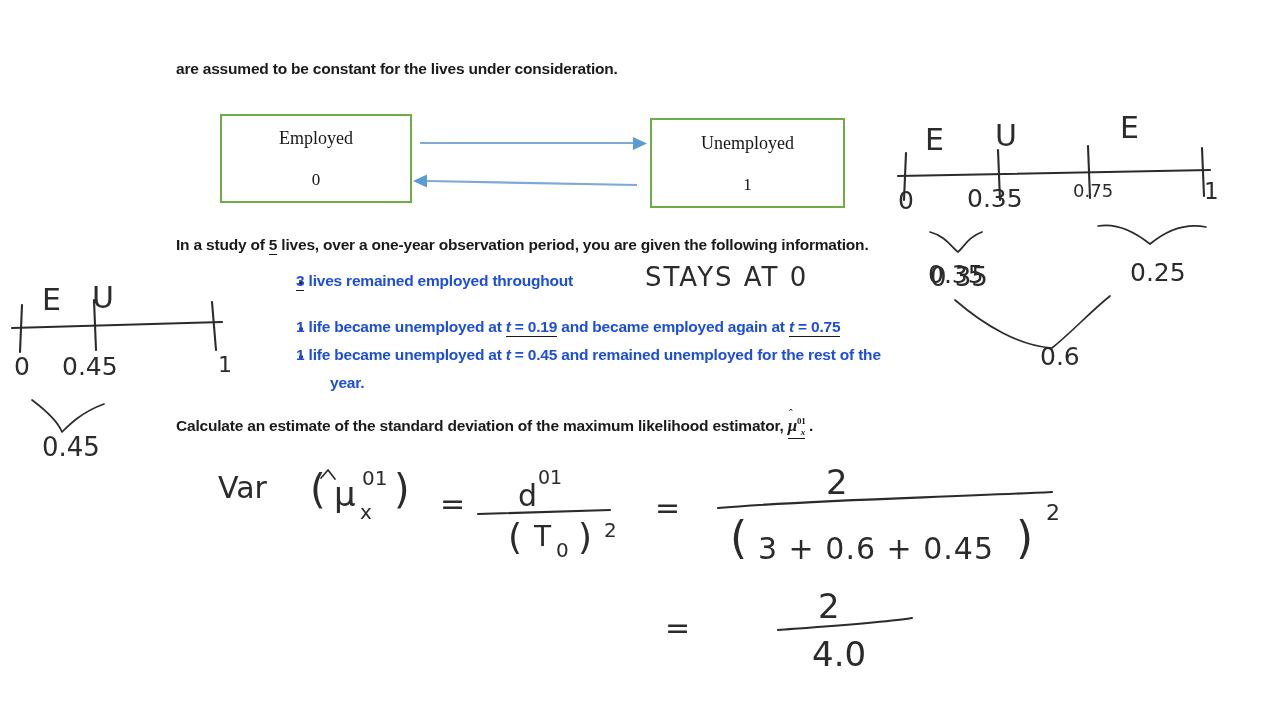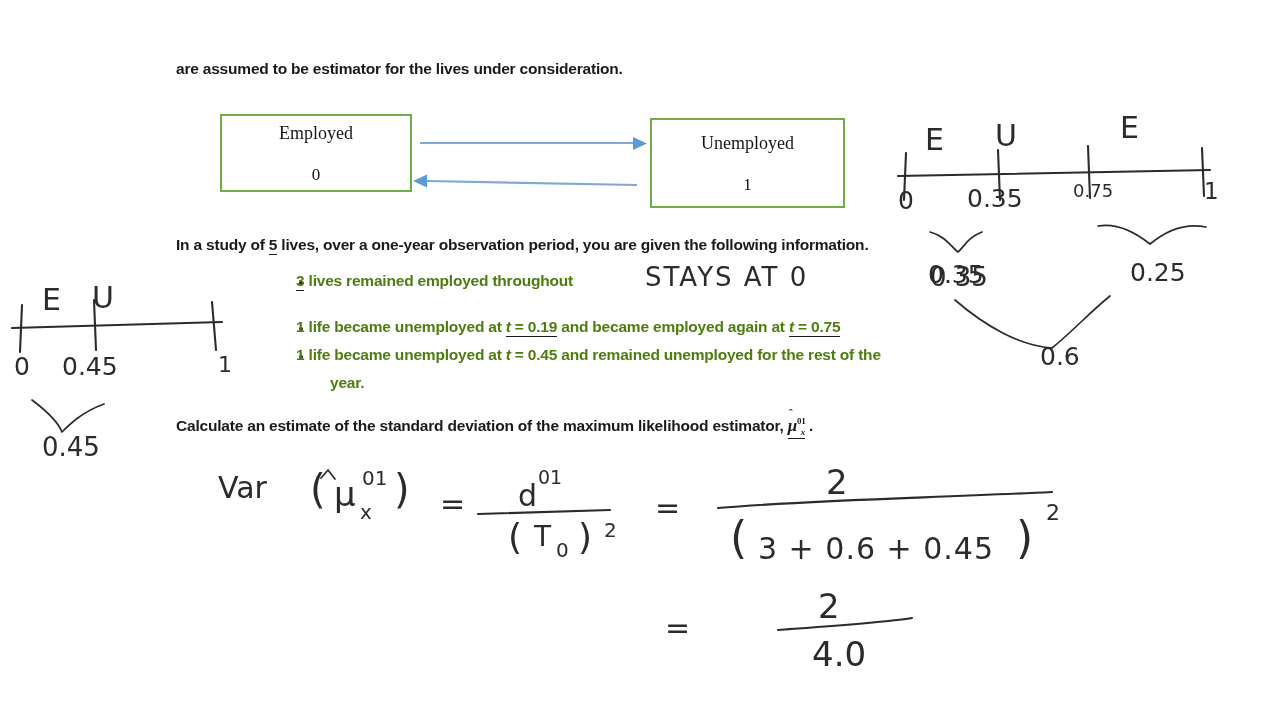--- a/index.html
+++ b/index.html
@@ -26,21 +26,21 @@
     letter-spacing: -0.2px;
     white-space: nowrap;
   }
   .q-line1 { left: 176px; top: 30px; }
   .q-line2 { left: 176px; top: 60px; }
   .q-study { left: 176px; top: 236px; }
   .q-calc  { left: 176px; top: 416px; }
 
   .bullet-row {
     position: absolute;
-    color: #4d7c0f;
+    color: #1d4ed8;
     font-family: "Liberation Sans", sans-serif;
     font-size: 15.5px;
     font-weight: 600;
     letter-spacing: -0.2px;
     white-space: nowrap;
     text-align: right;
   }
   .b1 { left: 296px; top: 272px; }
   .b2 { left: 296px; top: 318px; }
   .b3 { left: 296px; top: 346px; }
@@ -85,21 +85,21 @@
     box-sizing: border-box;
     display: flex;
     flex-direction: column;
     align-items: center;
     justify-content: center;
     font-family: "Liberation Serif", serif;
     color: #161616;
   }
   .state-box .nm { font-size: 18px; line-height: 1; }
   .state-box .num { font-size: 17px; line-height: 1; margin-top: 24px; }
-  #box-employed   { left: 220px; top: 114px; width: 192px; height: 78px; }
+  #box-employed   { left: 220px; top: 114px; width: 192px; height: 89px; }
   #box-unemployed { left: 650px; top: 118px; width: 195px; height: 90px; }
 
   .arrow-svg { position: absolute; left: 405px; top: 120px; }
 
   
   .hand-svg {
     position: absolute;
     left: 0; top: 0;
     width: 1280px; height: 720px;
     pointer-events: none;
@@ -118,21 +118,21 @@
     font-family: "DejaVu Sans", sans-serif;
     font-weight: 400;
     white-space: nowrap;
   }
 </style>
 </head>
 <body>
 
 <div id="page">
 
-  <div class="q-text q-line2">are assumed to be estimator for the lives under consideration.</div>
+  <div class="q-text q-line2">are assumed to be constant for the lives under consideration.</div>
 
   <div class="state-box" id="box-employed">
     <div class="nm">Employed</div>
     <div class="num">0</div>
   </div>
 
   <div class="state-box" id="box-unemployed">
     <div class="nm">Unemployed</div>
     <div class="num">1</div>
   </div>

